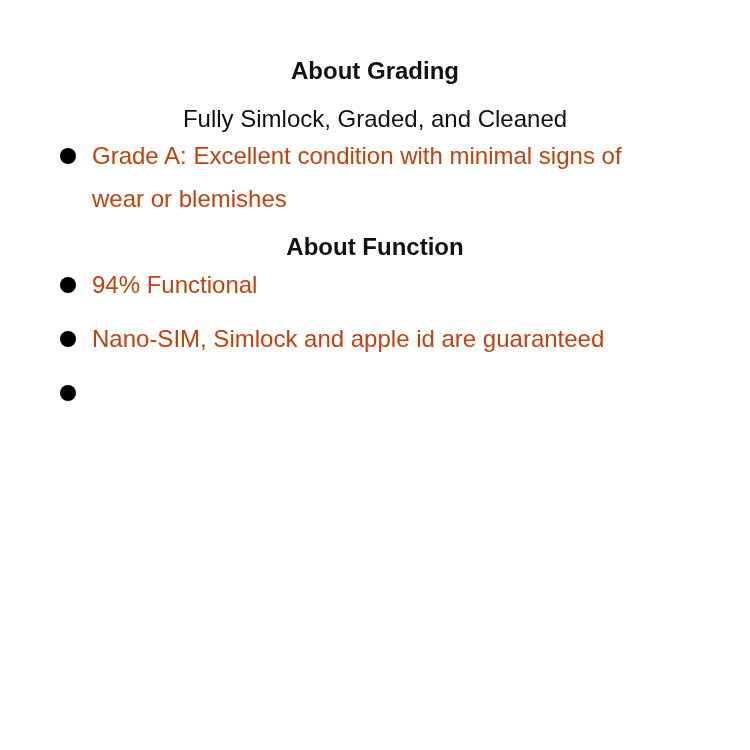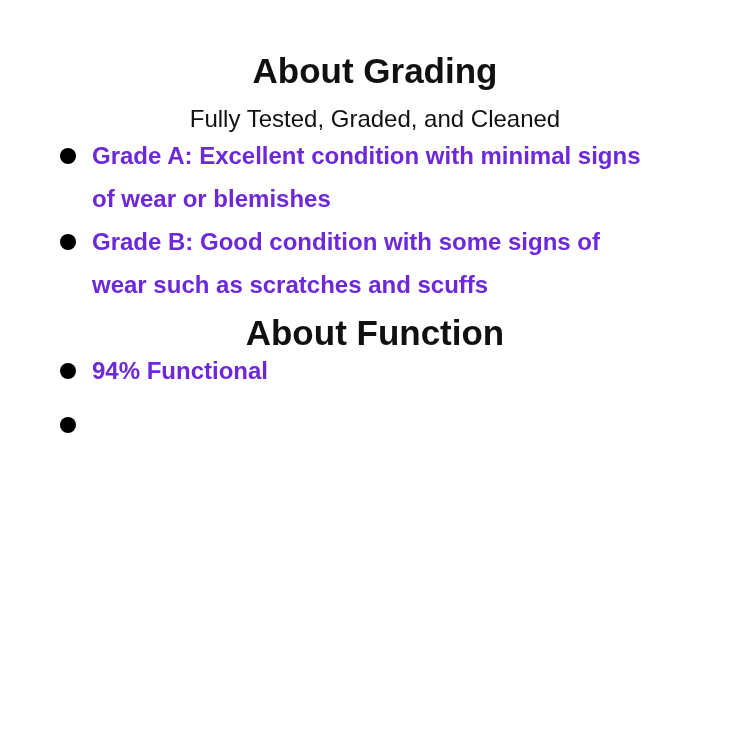--- a/index.html
+++ b/index.html
@@ -16,21 +16,21 @@
   }
   .page {
     width: 750px;
     height: 750px;
     padding-top: 55px;
     box-sizing: border-box;
   }
   .section-title {
     margin: 0;
     text-align: center;
-    font-size: 35px;
+    font-size: 24px;
     font-weight: 700;
     line-height: 32px;
     color: #111111;
   }
   .subtitle {
     margin: 17px 0 0 0;
     text-align: center;
     font-size: 24px;
     font-weight: 400;
     line-height: 30px;
@@ -40,22 +40,21 @@
     list-style: none;
     margin: 0;
     padding: 0 0 0 60px;
   }
   ul.bullets li {
     position: relative;
     padding-left: 32px;
     max-width: 565px;
     font-size: 24px;
     line-height: 43px;
-    color: #6d28d9;
-    font-weight: bold;
+    color: #c2410c;
   }
   .dot {
     position: absolute;
     left: 0;
     top: 14px;
     width: 16px;
     height: 16px;
     border-radius: 50%;
     background: #000000;
   }
@@ -72,38 +71,38 @@
     margin-bottom: 11px;
   }
 </style>
 </head>
 <body>
 
 <div class="page">
 
   <h1 class="section-title">About Grading</h1>
 
-  <p class="subtitle">Fully Tested, Graded, and Cleaned</p>
+  <p class="subtitle">Fully Simlock, Graded, and Cleaned</p>
 
   <ul class="bullets grading-list">
     <li>
       <span class="dot"></span>
       <span>Grade A: Excellent condition with minimal signs of wear or blemishes</span>
-    </li>
-    <li>
-      <span class="dot"></span>
-      <span>Grade B: Good condition with some signs of wear such as scratches and scuffs</span>
     </li>
   </ul>
 
   <h1 class="section-title function-title">About Function</h1>
 
   <ul class="bullets function-list">
     <li>
       <span class="dot"></span>
       <span>94% Functional</span>
     </li>
     <li>
       <span class="dot"></span>
+      <span>Nano-SIM, Simlock and apple id are guaranteed</span>
+    </li>
+    <li>
+      <span class="dot"></span>
     </li>
   </ul>
 
 </div>
 
 </body></html>

